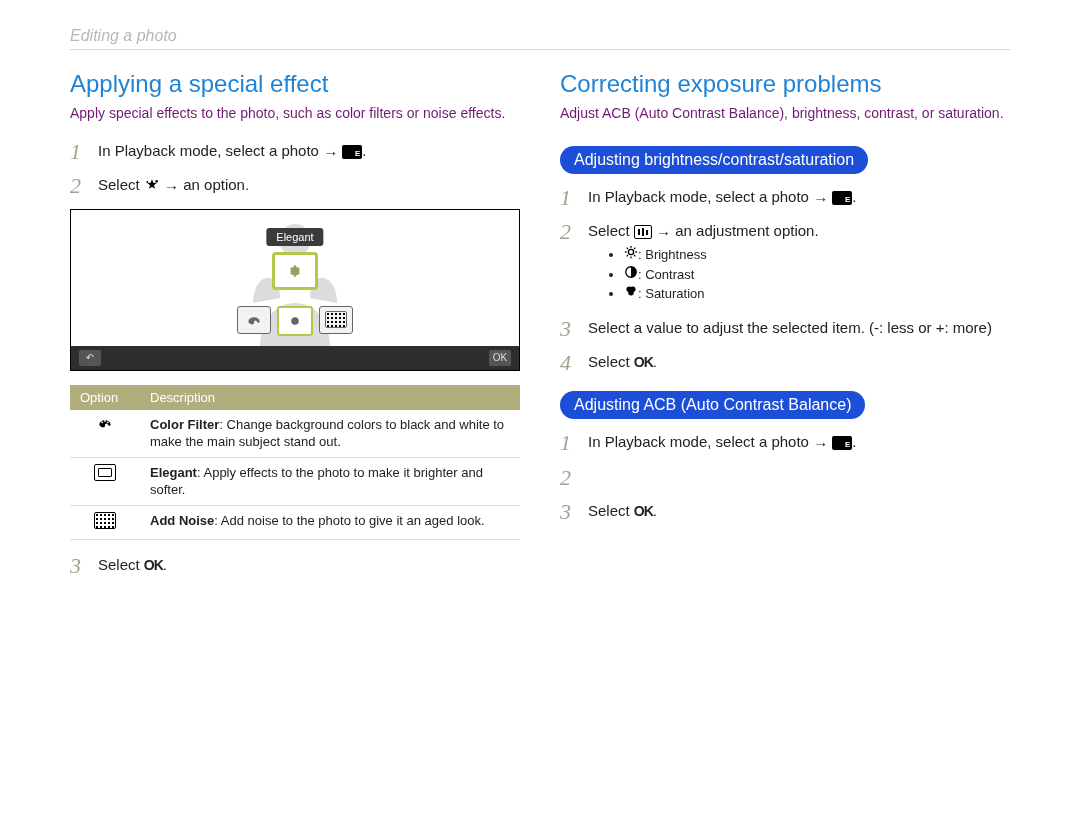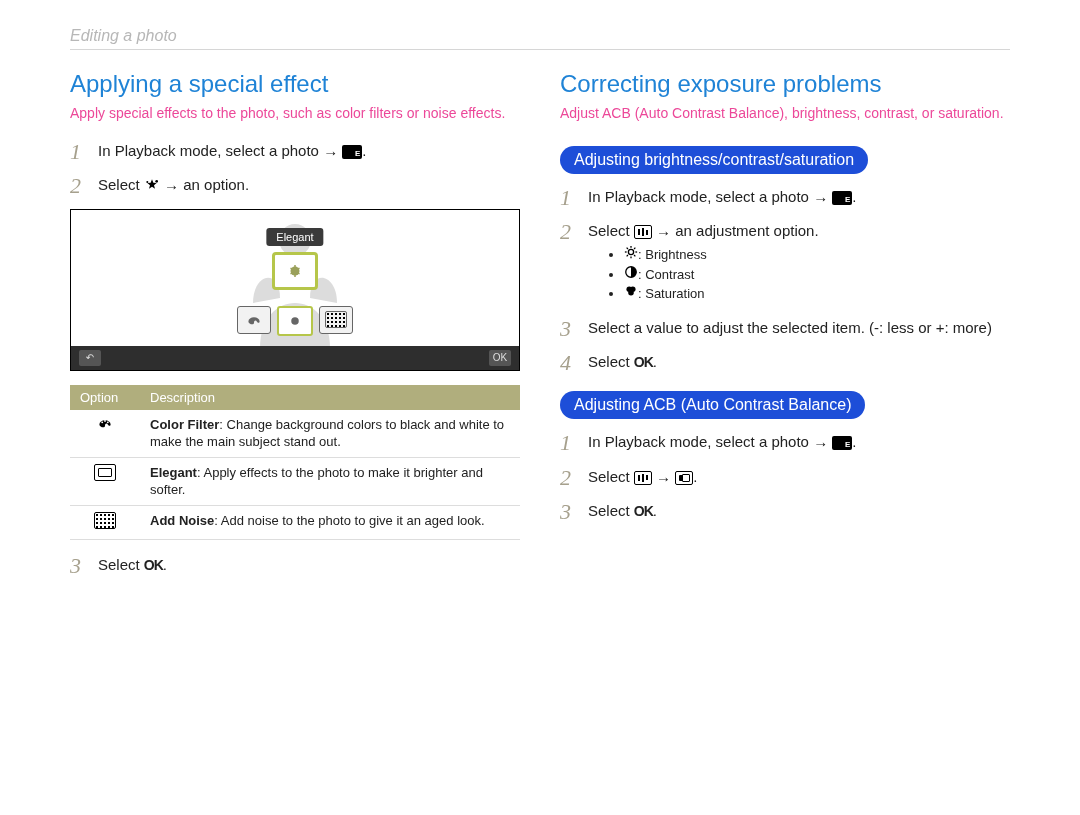--- a/index.html
+++ b/index.html
@@ -33,21 +33,21 @@
     min-width: 0;
   }
   h2.section-title {
     color: #1f83d6;
     font-weight: 400;
     font-size: 24px;
     margin: 0 0 6px 0;
   }
   .intro {
     font-size: 14px;
-    color: #ec4899;
+    color: #701a75;
     margin: 0 0 18px 0;
     line-height: 1.3;
   }
   ol.steps {
     list-style: none;
     margin: 0;
     padding: 0;
   }
   ol.steps > li {
     display: flex;
@@ -372,27 +372,20 @@
 
       <ol class="steps">
         <li>
           <span class="step-num">1</span>
           <span class="step-body">
             <span>In Playback mode, select a photo → </span><span class="icon icon-photoedit"></span><span>.</span>
           </span>
         </li>
         <li>
           <span class="step-num">2</span>
-          <span class="step-body">
-            <span>Select </span><span class="icon icon-sliders">
-                <span></span>
-                <span></span>
-                <span></span>
-              </span><span> → </span><span class="icon icon-acb"></span><span>.</span>
-          </span>
         </li>
         <li>
           <span class="step-num">3</span>
           <span class="step-body">
             <span>Select </span><span class="icon-ok">OK</span><span>.</span>
           </span>
         </li>
       </ol>
     </div>
   </div>

